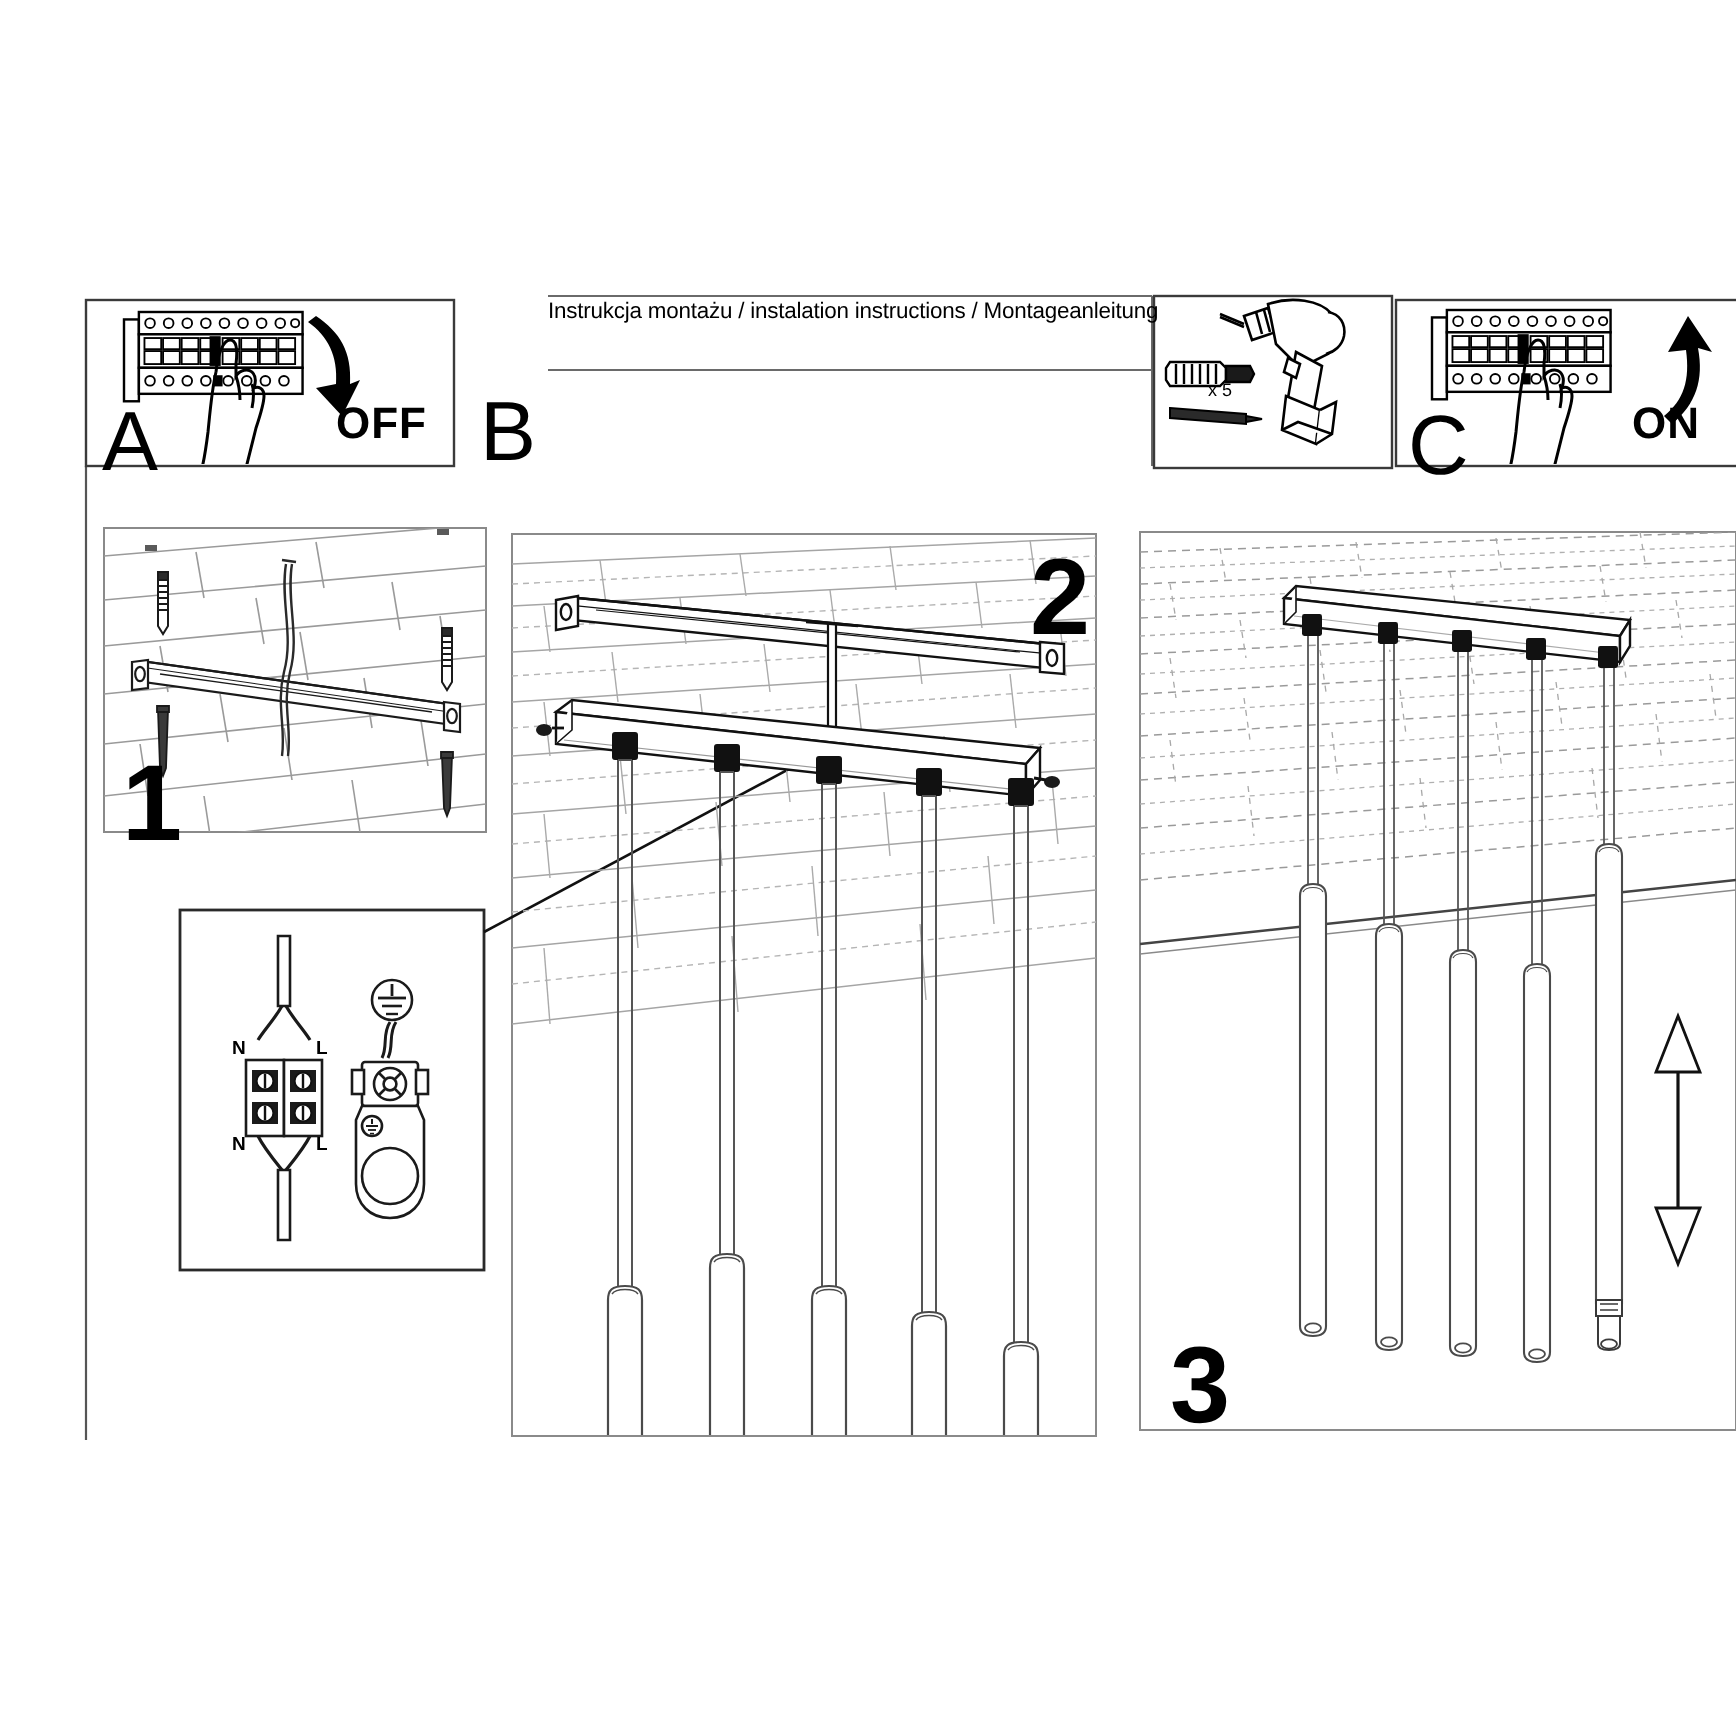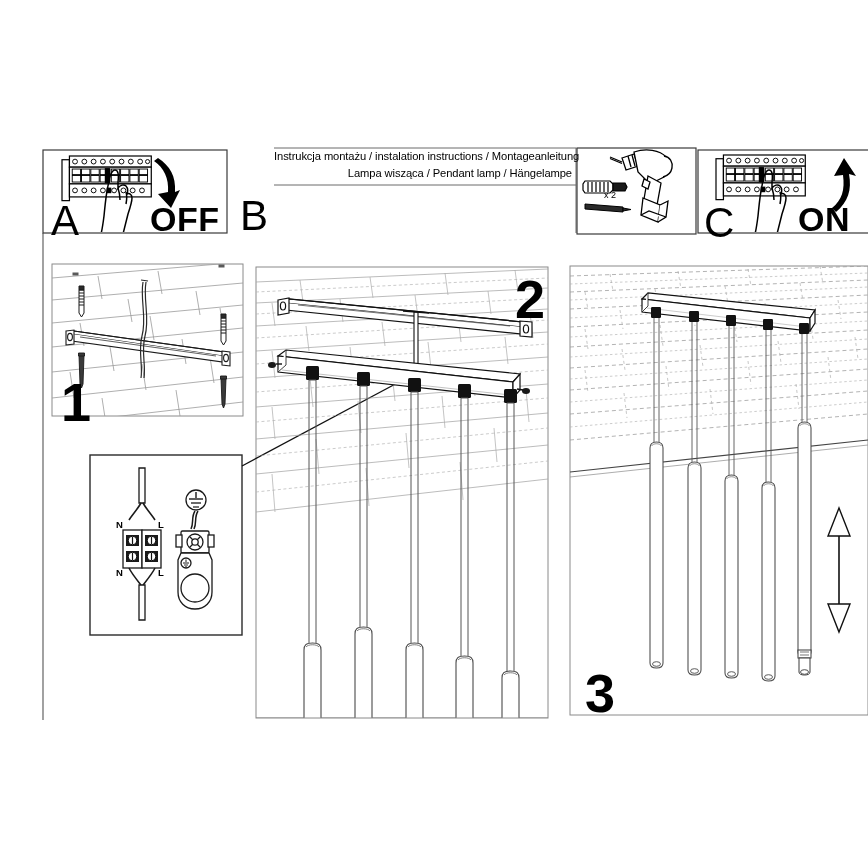--- a/index.html
+++ b/index.html
@@ -39,23 +39,24 @@
   }
   .big-letter {
     font-size: 42px;
     font-weight: 400;
   }
   .step-num {
     font-size: 54px;
     font-weight: 700;
   }
   .onoff {
-    font-size: 34px;
+    font-size: 22px;
     font-weight: 700;
     letter-spacing: 0.5px;
+    margin-left: 18px;
   }
   .tiny {
     font-size: 9px;
   }
   .term-lbl {
     font-size: 9.5px;
     font-weight: 700;
   }
 </style>
 </head>
@@ -677,28 +678,27 @@
         <path d="M176 559.5 L176 562" stroke-width="1"></path>
         <path d="M173 563 L179 563" stroke-width="1"></path>
         <path d="M174 565 L178 565" stroke-width="0.9"></path>
         <path d="M175 566.8 L177 566.8" stroke-width="0.8"></path>
       </g>
     </g>
 
   </svg>
 
   <div class="txt hdr-line" style="left:264px; top:150px; width:298px;">Instrukcja montażu / instalation instructions / Montageanleitung</div>
-  <div class="txt hdr-line" style="left:264px; top:167px; width:298px;">Lampa wisząca / Pendant lamp / Hängelampe</div>
 
   <div class="txt big-letter" style="left:41px; top:196px;">A</div>
   <div class="txt onoff" style="left:140px; top:199px;">OFF</div>
 
   <div class="txt big-letter" style="left:230px; top:191px;">B</div>
 
-  <div class="txt tiny" style="left:594px; top:190px;">x 2</div>
+  <div class="txt tiny" style="left:594px; top:190px;">x 5</div>
 
   <div class="txt big-letter" style="left:694px; top:198px;">C</div>
   <div class="txt onoff" style="left:788px; top:199px;text-align:right;">ON</div>
 
   <div class="txt step-num" style="left:51px; top:371px;">1</div>
   <div class="txt step-num" style="left:505px; top:268px;">2</div>
   <div class="txt step-num" style="left:575px; top:662px;">3</div>
 
   <div class="txt term-lbl" style="left:106px; top:519px;">N</div>
   <div class="txt term-lbl" style="left:148px; top:519px;">L</div>

